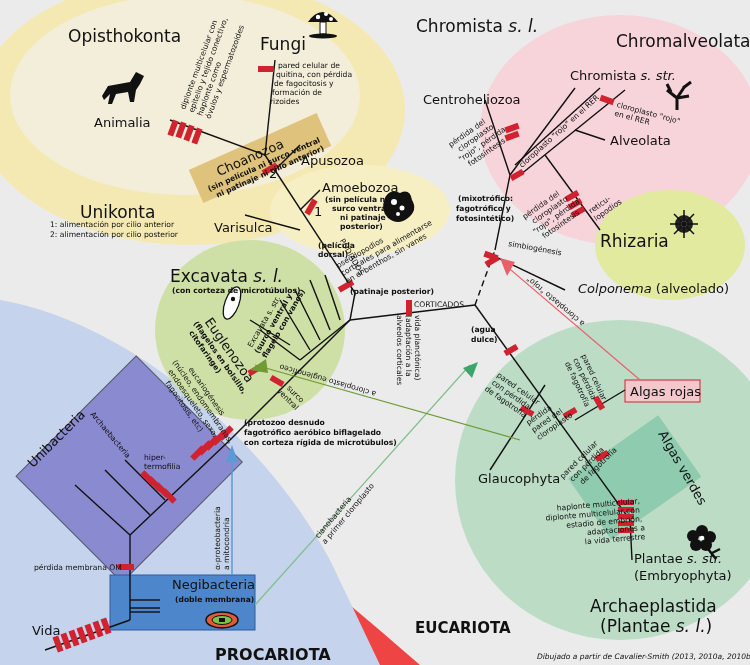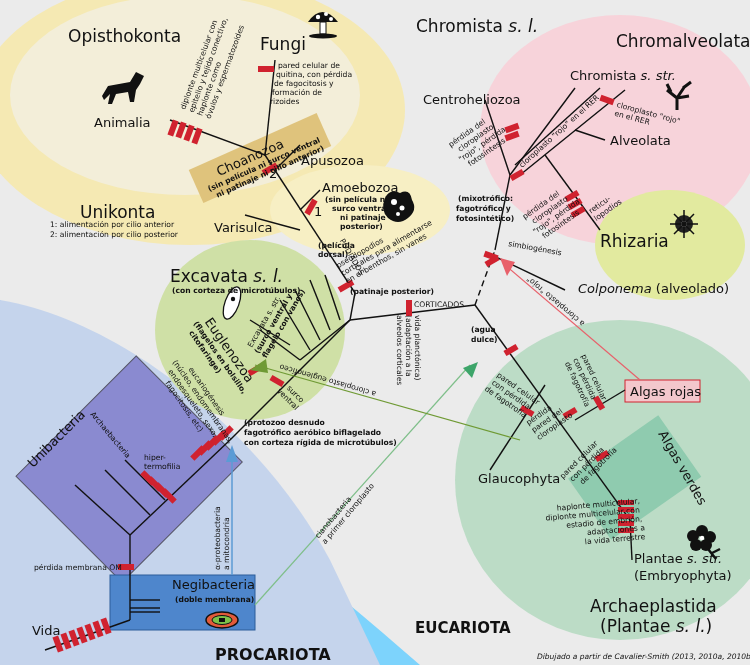--- a/index.html
+++ b/index.html
@@ -1,16 +1,16 @@
 <!DOCTYPE html>
 <html><head>
 <meta charset="utf-8">
 <style>
   html,body{margin:0;padding:0;background:#fff;}
-  #stage{position:relative;width:750px;height:665px;overflow:hidden;background:#7dd3fc;font-family:"DejaVu Sans","Liberation Sans",sans-serif;color:#111;}
+  #stage{position:relative;width:750px;height:665px;overflow:hidden;background:#ef4444;font-family:"DejaVu Sans","Liberation Sans",sans-serif;color:#111;}
   svg{position:absolute;left:0;top:0;}
   .t{font-family:"DejaVu Sans","Liberation Sans",sans-serif;fill:#111;}
   .big{font-size:17px;}
   .mid{font-size:13px;}
   .sm{font-size:7.6px;}
   .smb{font-size:7.6px;font-weight:bold;}
   .it{font-style:italic;}
   .bold{font-weight:bold;}
   .br{stroke:#111;stroke-width:1.4;fill:none;}
   .mk{fill:#d0222f;}

